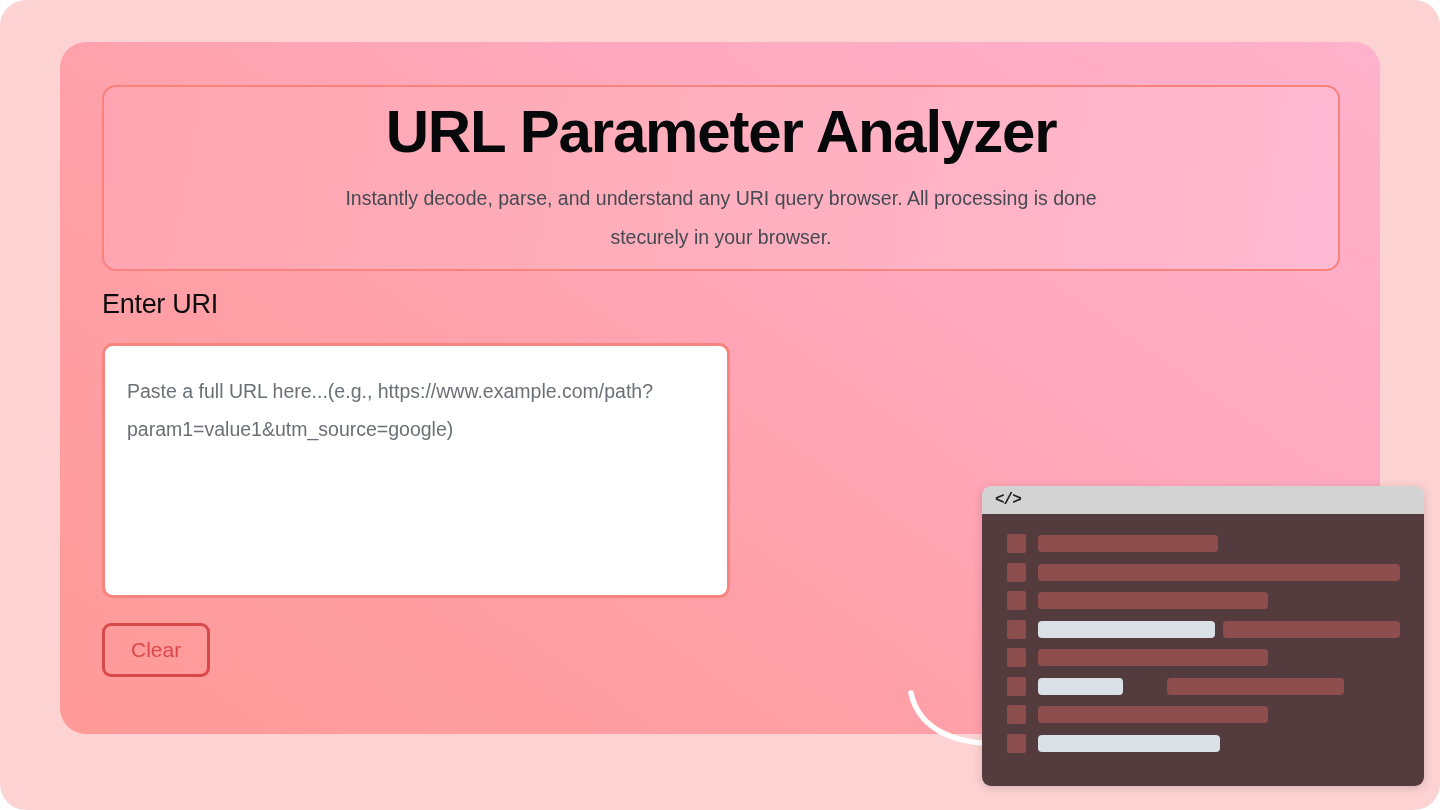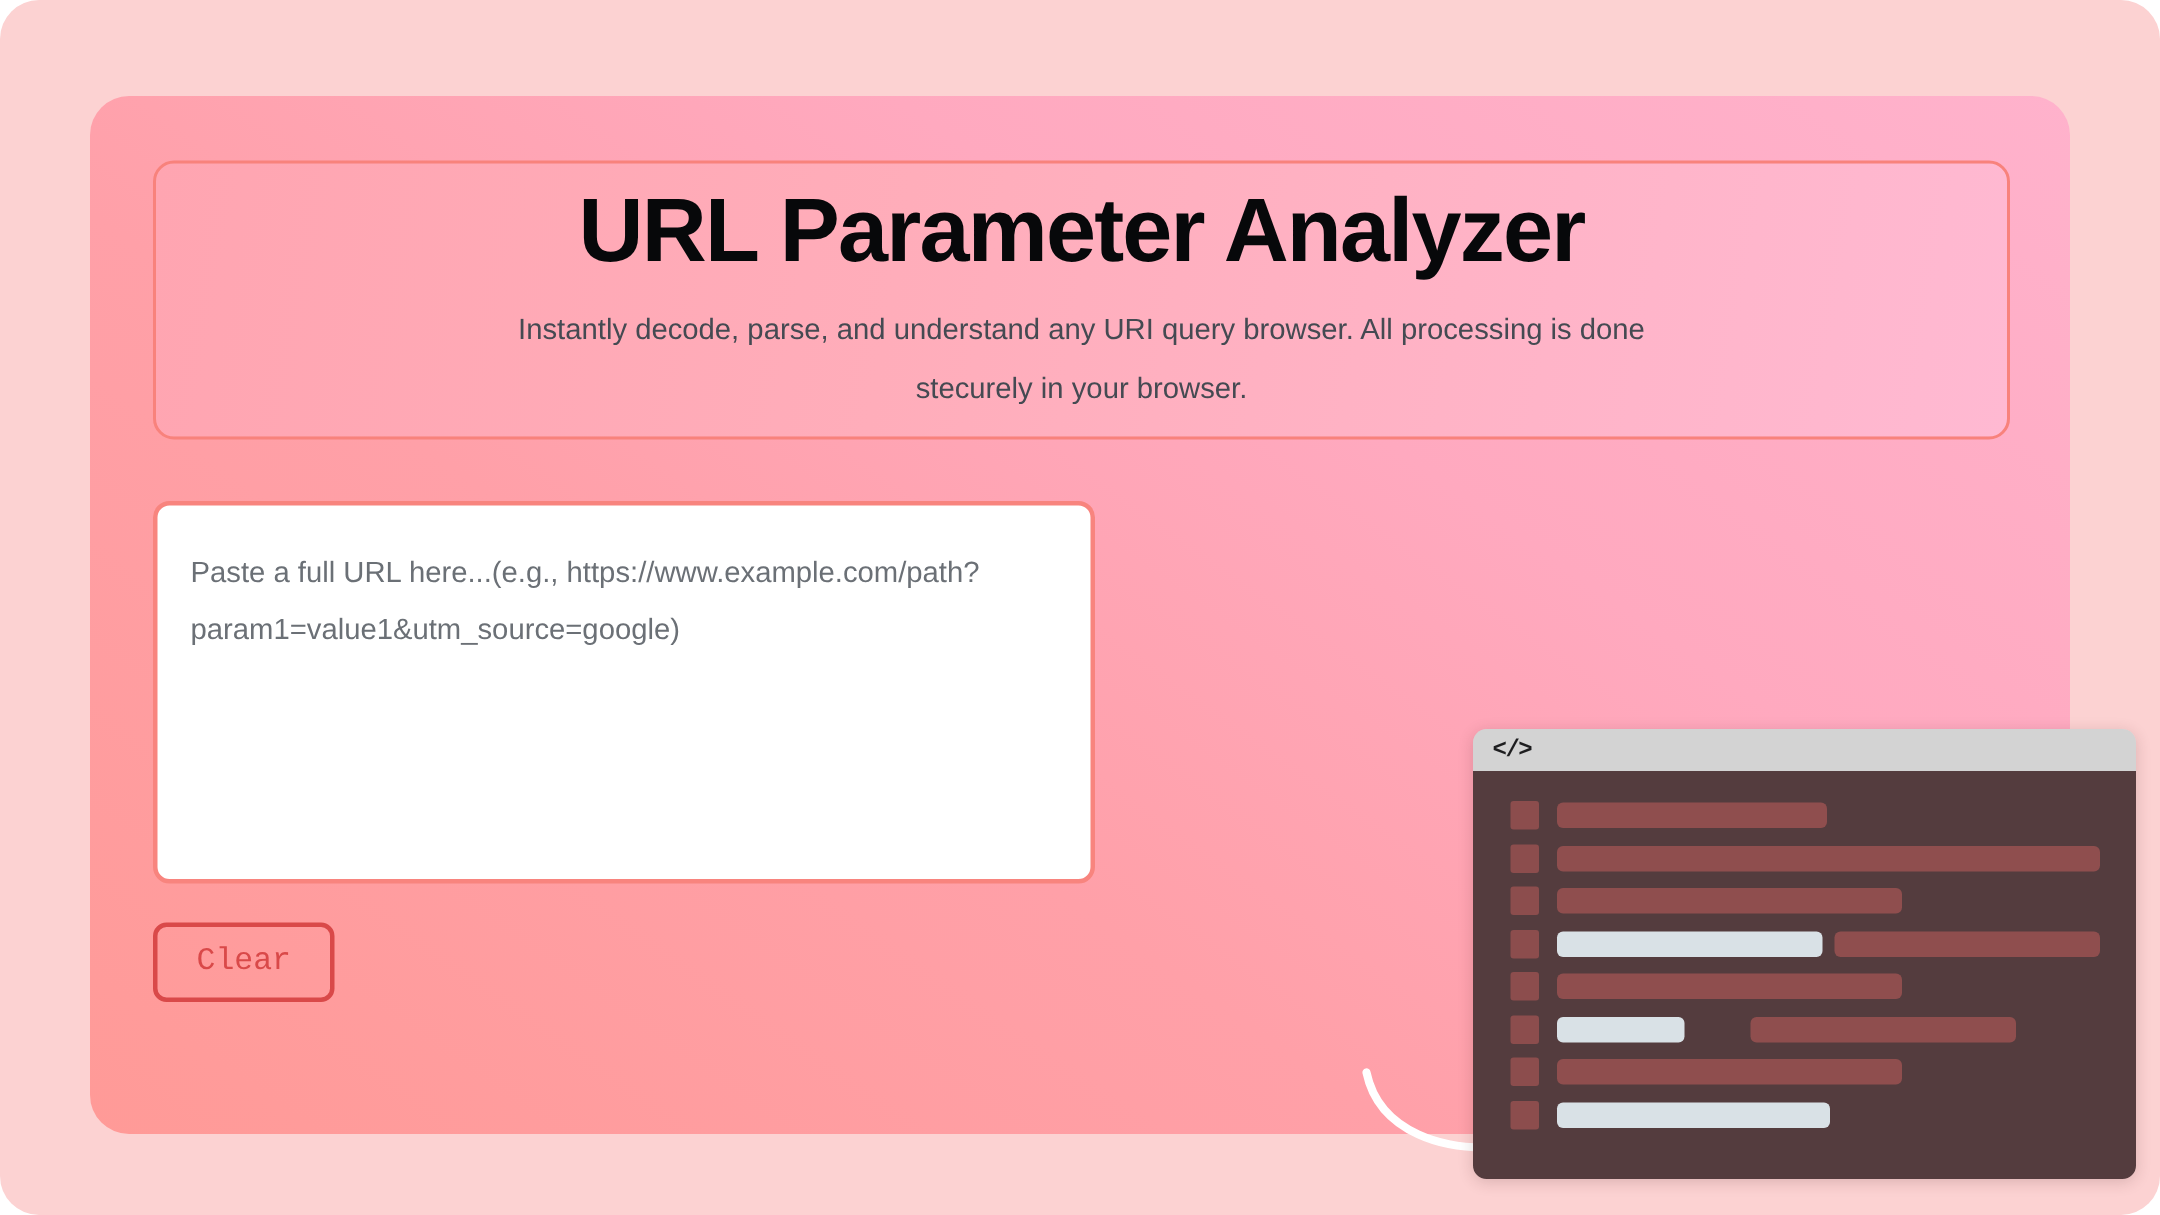--- a/index.html
+++ b/index.html
@@ -18,21 +18,21 @@
     height: 810px;
     background: #fcd2d2;
     border-radius: 26px;
     overflow: hidden;
   }
 
   
   #app-card {
     position: absolute;
     left: 60px;
-    top: 64px;
+    top: 42px;
     width: 1320px;
     height: 692px;
     border-radius: 26px;
     background: linear-gradient(215deg, #ffb2cc 0%, #ffa9bf 34%, #ffa0a8 62%, #ff9a97 100%);
   }
 
   
   #header-panel {
     position: absolute;
     left: 42px;
@@ -101,21 +101,21 @@
   #url-textarea::placeholder { color: #6b7076; }
 
   #clear-button {
     margin-top: 21px;
     display: inline-block;
     padding: 12px 26px;
     border: 3px solid #d94949;
     border-radius: 9px;
     background: transparent;
     color: #d94949;
-    font-family: Liberation Mono, monospace;
+    font-family: Liberation Sans, sans-serif;
     font-size: 21px;
     cursor: pointer;
   }
 
   
   #result-placeholder {
     position: absolute;
     left: 790px;
     top: 295px;
     width: 520px;
@@ -211,20 +211,21 @@
 <div id="page">
 
   <div id="app-card">
 
     <div id="header-panel">
       <div id="page-title">URL Parameter Analyzer</div>
       <div id="page-subtitle">Instantly decode, parse, and understand any URI query browser. All processing is done stecurely in your browser.</div>
     </div>
 
     <div id="input-column">
+      <div id="input-label">Enter URI</div>
       <textarea id="url-textarea" placeholder="Paste a full URL here...(e.g., https://www.example.com/path?param1=value1&amp;utm_source=google)" style=""></textarea>
       <div>
         <button id="clear-button">Clear</button>
       </div>
     </div>
 
 
     <span id="arrow-annotation">
       <svg width="135" height="70" viewBox="0 0 135 70" fill="none">
         <path d="M6 6 C 14 44, 56 62, 108 54" stroke="#ffffff" stroke-width="5.5" stroke-linecap="round" fill="none"></path>

